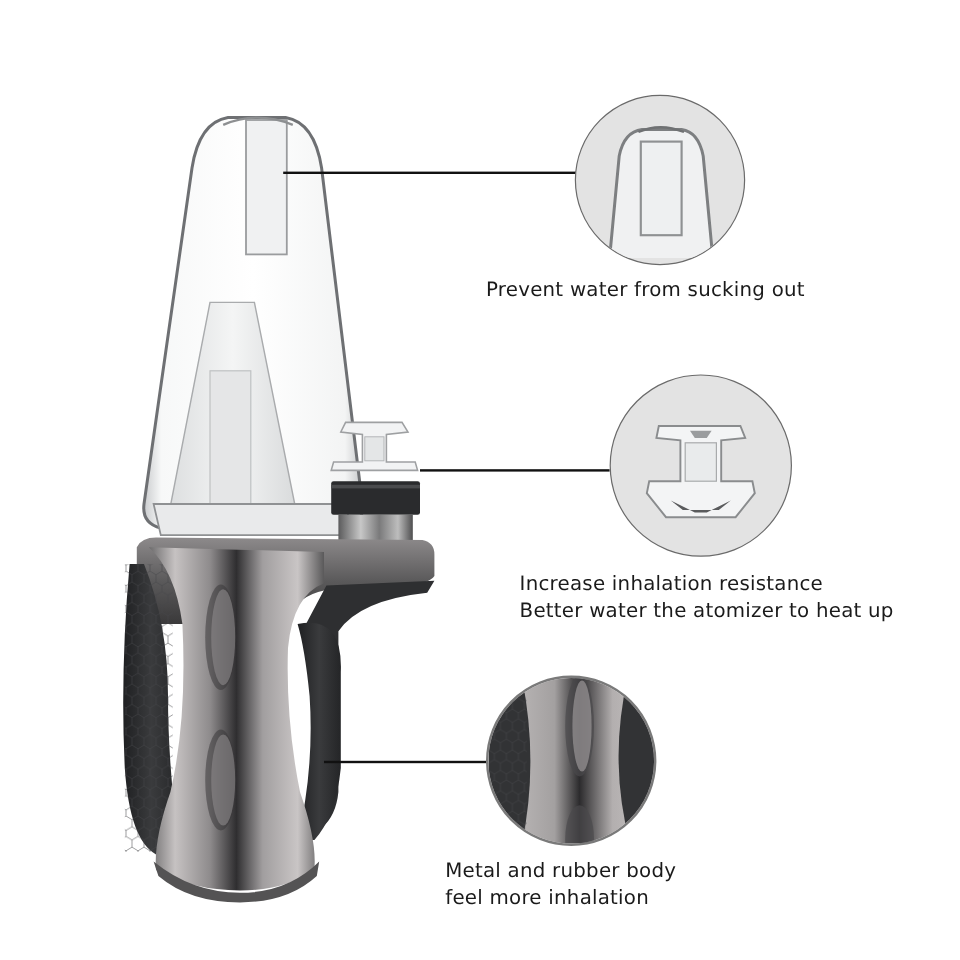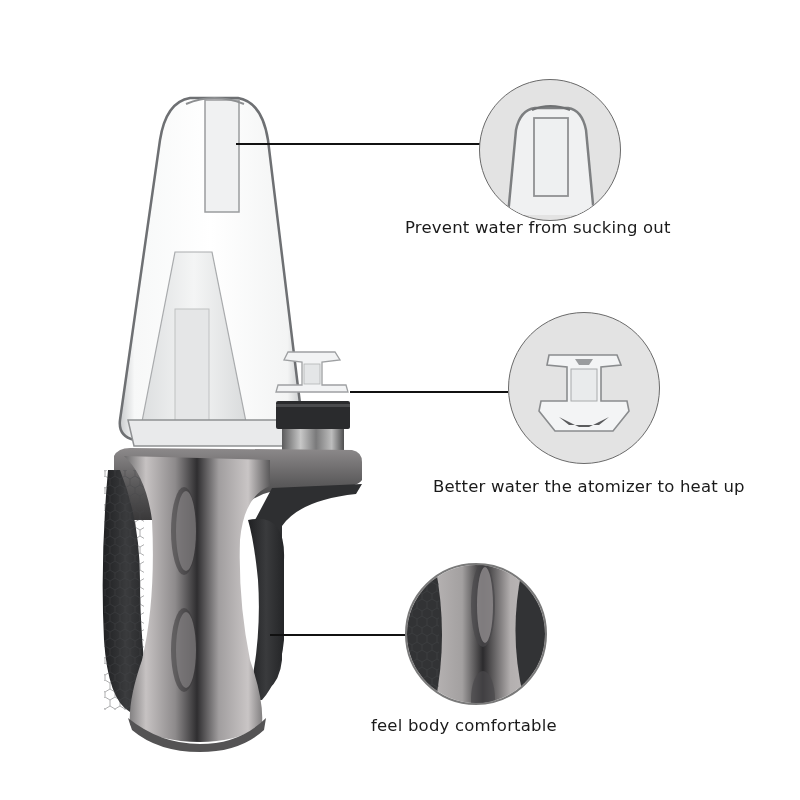--- a/index.html
+++ b/index.html
@@ -105,33 +105,34 @@
 <div class="callout-line" style="left:350px;top:391px;width:158px;"></div>
 <div class="callout-line" style="left:270px;top:634px;width:136px;"></div>
 
 <div class="circle" style="left:479px;top:79px;width:140px;height:140px;">
   <svg width="140" height="140" viewBox="0 0 140 140">
     <path d="M28 135 L36 50 Q40 30 55 28 L88 28 Q102 30 106 50 L114 135" fill="#f0f1f2" stroke="#7d7f81" stroke-width="2.5"></path>
     <rect x="54" y="38" width="34" height="78" fill="#eef0f1" stroke="#8f9193" stroke-width="1.8"></rect>
     <path d="M52 30 Q70 22 90 30" fill="none" stroke="#6f7173" stroke-width="2"></path>
   </svg>
 </div>
-<div class="caption" style="left:405px;top:217px;">
+<div class="caption" style="left:405px;top:231px;">
   <div>Prevent water from sucking out</div>
 </div>
 
 <div class="circle" style="left:508px;top:312px;width:150px;height:150px;">
   <svg width="150" height="150" viewBox="0 0 150 150">
     <path d="M40 42 L108 42 L112 52 L92 54 L92 88 L118 88 L120 98 L104 118 L46 118 L30 98 L32 88 L58 88 L58 54 L38 52 Z" fill="#f3f4f5" stroke="#8a8c8e" stroke-width="1.6"></path>
     <rect x="62" y="56" width="26" height="32" fill="#e9ebec" stroke="#a8aaac" stroke-width="1"></rect>
     <path d="M50 104 L70 114 L80 114 L100 104 L90 112 L60 112 Z" fill="#5a5b5d"></path>
     <path d="M66 46 L84 46 L80 52 L70 52 Z" fill="#9a9c9e"></path>
   </svg>
 </div>
 <div class="caption" style="left:433px;top:476px;">
+  <div>Increase inhalation resistance</div>
   <div>Better water the atomizer to heat up</div>
 </div>
 
 <div class="circle" style="left:405px;top:563px;width:138px;height:138px;border:2px solid #7a7a7a;">
   <svg width="138" height="138" viewBox="0 0 138 138">
     <defs>
       <linearGradient id="cg3" x1="0" x2="1">
         <stop offset="0" stop-color="#c9c5c5"></stop>
         <stop offset="0.4" stop-color="#a3a0a0"></stop>
         <stop offset="0.55" stop-color="#2c2b2d"></stop>
@@ -142,14 +143,15 @@
     <rect width="138" height="138" fill="url(#cg3)"></rect>
     <path d="M0 0 L28 0 Q42 70 28 138 L0 138 Z" fill="#323335"></path>
     <rect x="0" y="0" width="32" height="138" fill="url(#hex)" opacity="0.6"></rect>
     <path d="M138 0 L116 0 Q100 70 118 138 L138 138 Z" fill="#323335"></path>
     <ellipse cx="76" cy="40" rx="12" ry="42" fill="#4a494b" opacity="0.7"></ellipse>
     <ellipse cx="78" cy="40" rx="8" ry="38" fill="#9a9697" opacity="0.7"></ellipse>
     <ellipse cx="76" cy="134" rx="12" ry="28" fill="#4a494b" opacity="0.7"></ellipse>
   </svg>
 </div>
 <div class="caption" style="left:371px;top:715px;">
-  <div>feel body comfortable</div>
+  <div>Metal and rubber body</div>
+  <div>feel more inhalation</div>
 </div>
 
 </body></html>

